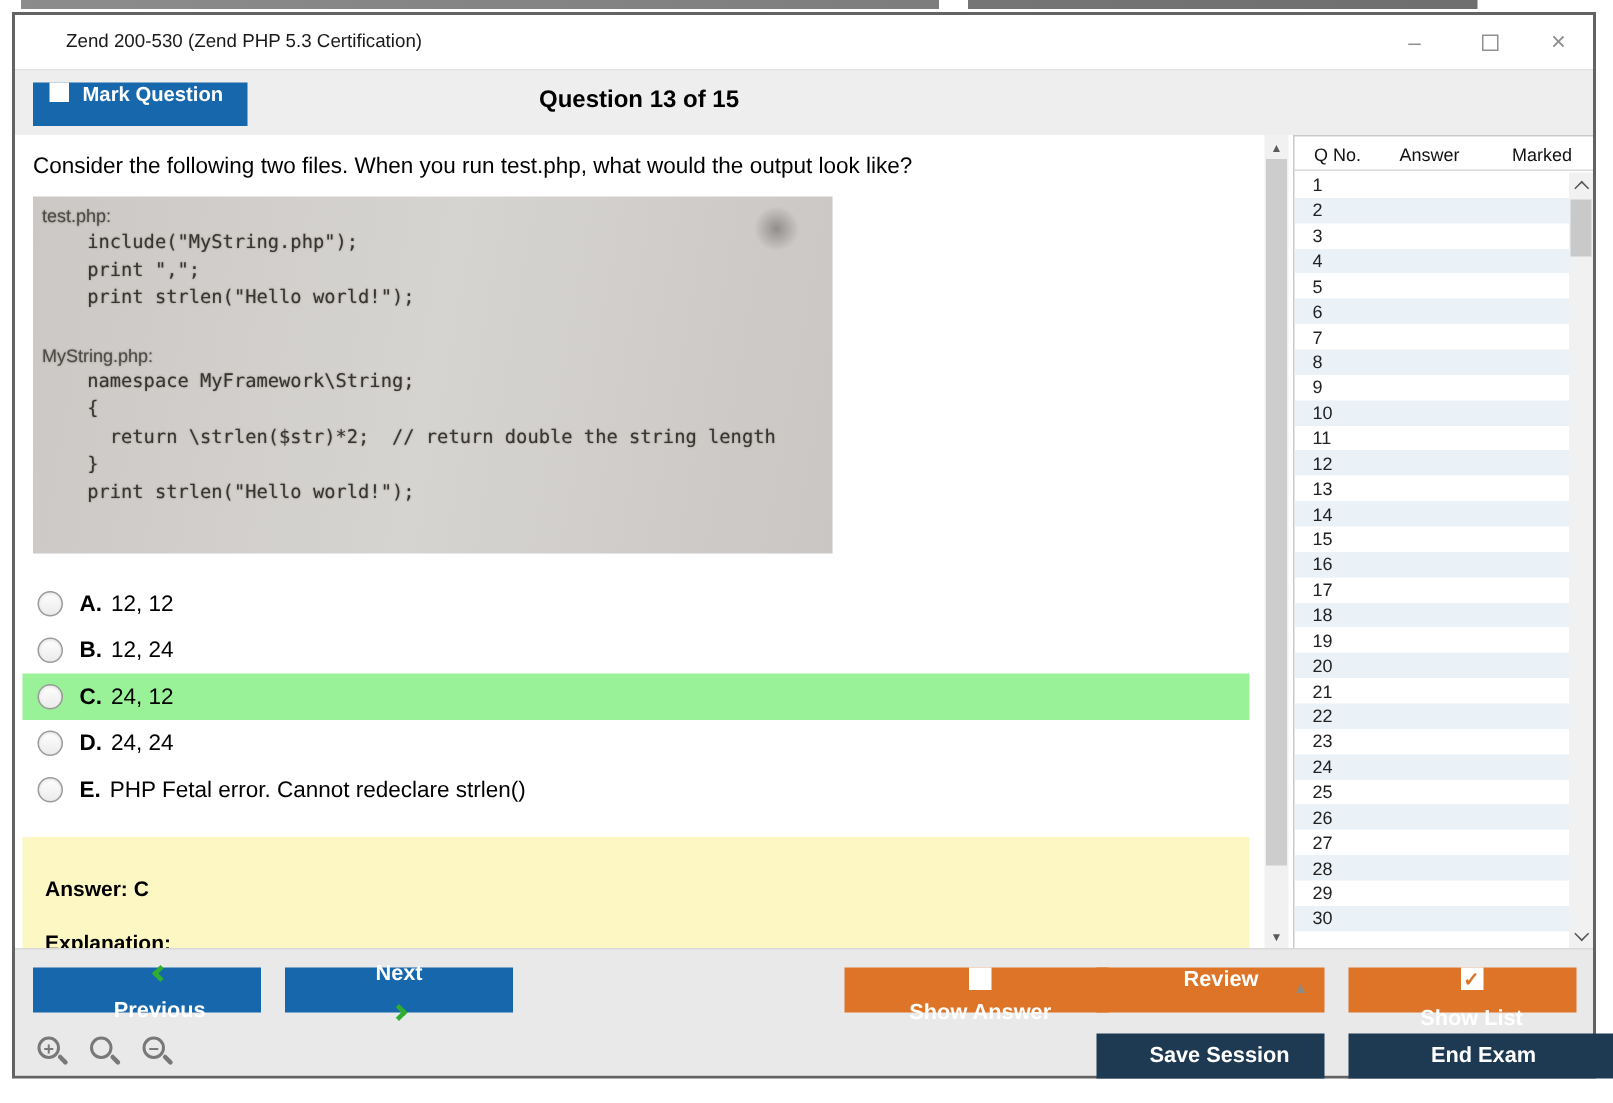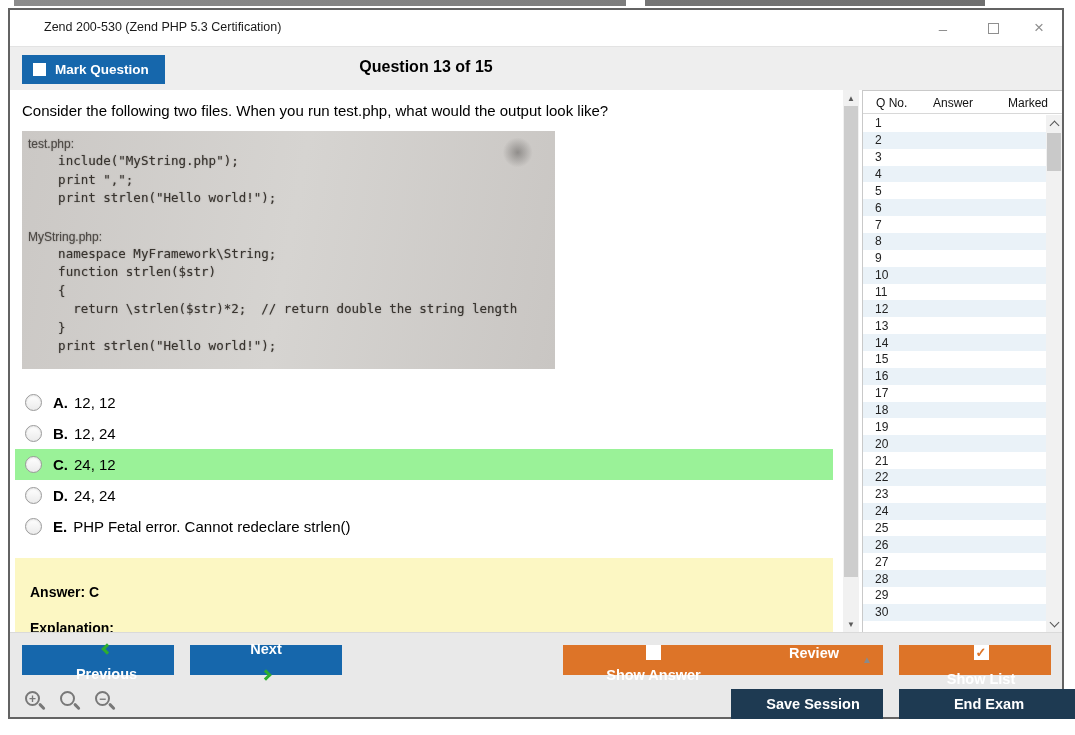--- a/index.html
+++ b/index.html
@@ -17,21 +17,21 @@
   .ctrl{position:absolute;top:0;height:36px;display:flex;align-items:center;justify-content:center;
     width:30px;color:#8f8f8f;}
   .ctrl-min{left:918px;font-size:15px;}
   .ctrl-max{left:968px;}
   .max-glyph{width:11px;height:11px;border:1.5px solid #8f8f8f;display:inline-block;}
   .ctrl-close{left:1014px;font-size:17px;}
 
   
   .header-band{position:absolute;left:0;top:36px;right:0;height:44px;background:#eeeeee;border-top:1px solid #e3e3e3;}
   .mark-btn{position:absolute;left:12px;top:8px;height:29px;background:#1667ac;color:#fff;
-    display:flex;align-items:center;gap:9px;padding:0 16px 0 11px;font-weight:bold;font-size:13.5px;}
+    display:flex;align-items:flex-start;gap:9px;padding:0 16px 0 11px;font-weight:bold;font-size:13.5px;}
   .mark-checkbox{width:13px;height:13px;background:#fff;flex:none;}
   .q-counter{position:absolute;left:0;right:220px;top:11px;text-align:center;font-weight:bold;font-size:16px;color:#000;}
 
   
   .content{position:absolute;left:0;top:80px;width:833px;height:542px;background:#fff;overflow:hidden;}
   .prompt{position:absolute;left:12px;top:12px;font-size:15px;color:#000;}
 
   .code-image{position:absolute;left:12px;top:41px;width:533px;height:238px;padding:5px 0 0 6px;
     background:
       radial-gradient(circle 20px at 93% 9%, rgba(85,82,80,.5), rgba(85,82,80,0) 75%),
@@ -147,21 +147,20 @@
       <div>
 
       <div class="code-line">    include("MyString.php");</div>
           <div class="code-line">    print ",";</div>
           <div class="code-line">    print strlen("Hello world!");</div>
         </div>
       <div class="file-label second">MyString.php:</div>
       <div>
 
       <div class="code-line">    namespace MyFramework\String;</div>
-          <div class="code-line">    function strlen($str)</div>
           <div class="code-line">    {</div>
           <div class="code-line">      return \strlen($str)*2;  // return double the string length</div>
           <div class="code-line">    }</div>
           <div class="code-line">    print strlen("Hello world!");</div>
         </div>
     </div>
 
     <div class="options">
 
         <div class="option-row">

